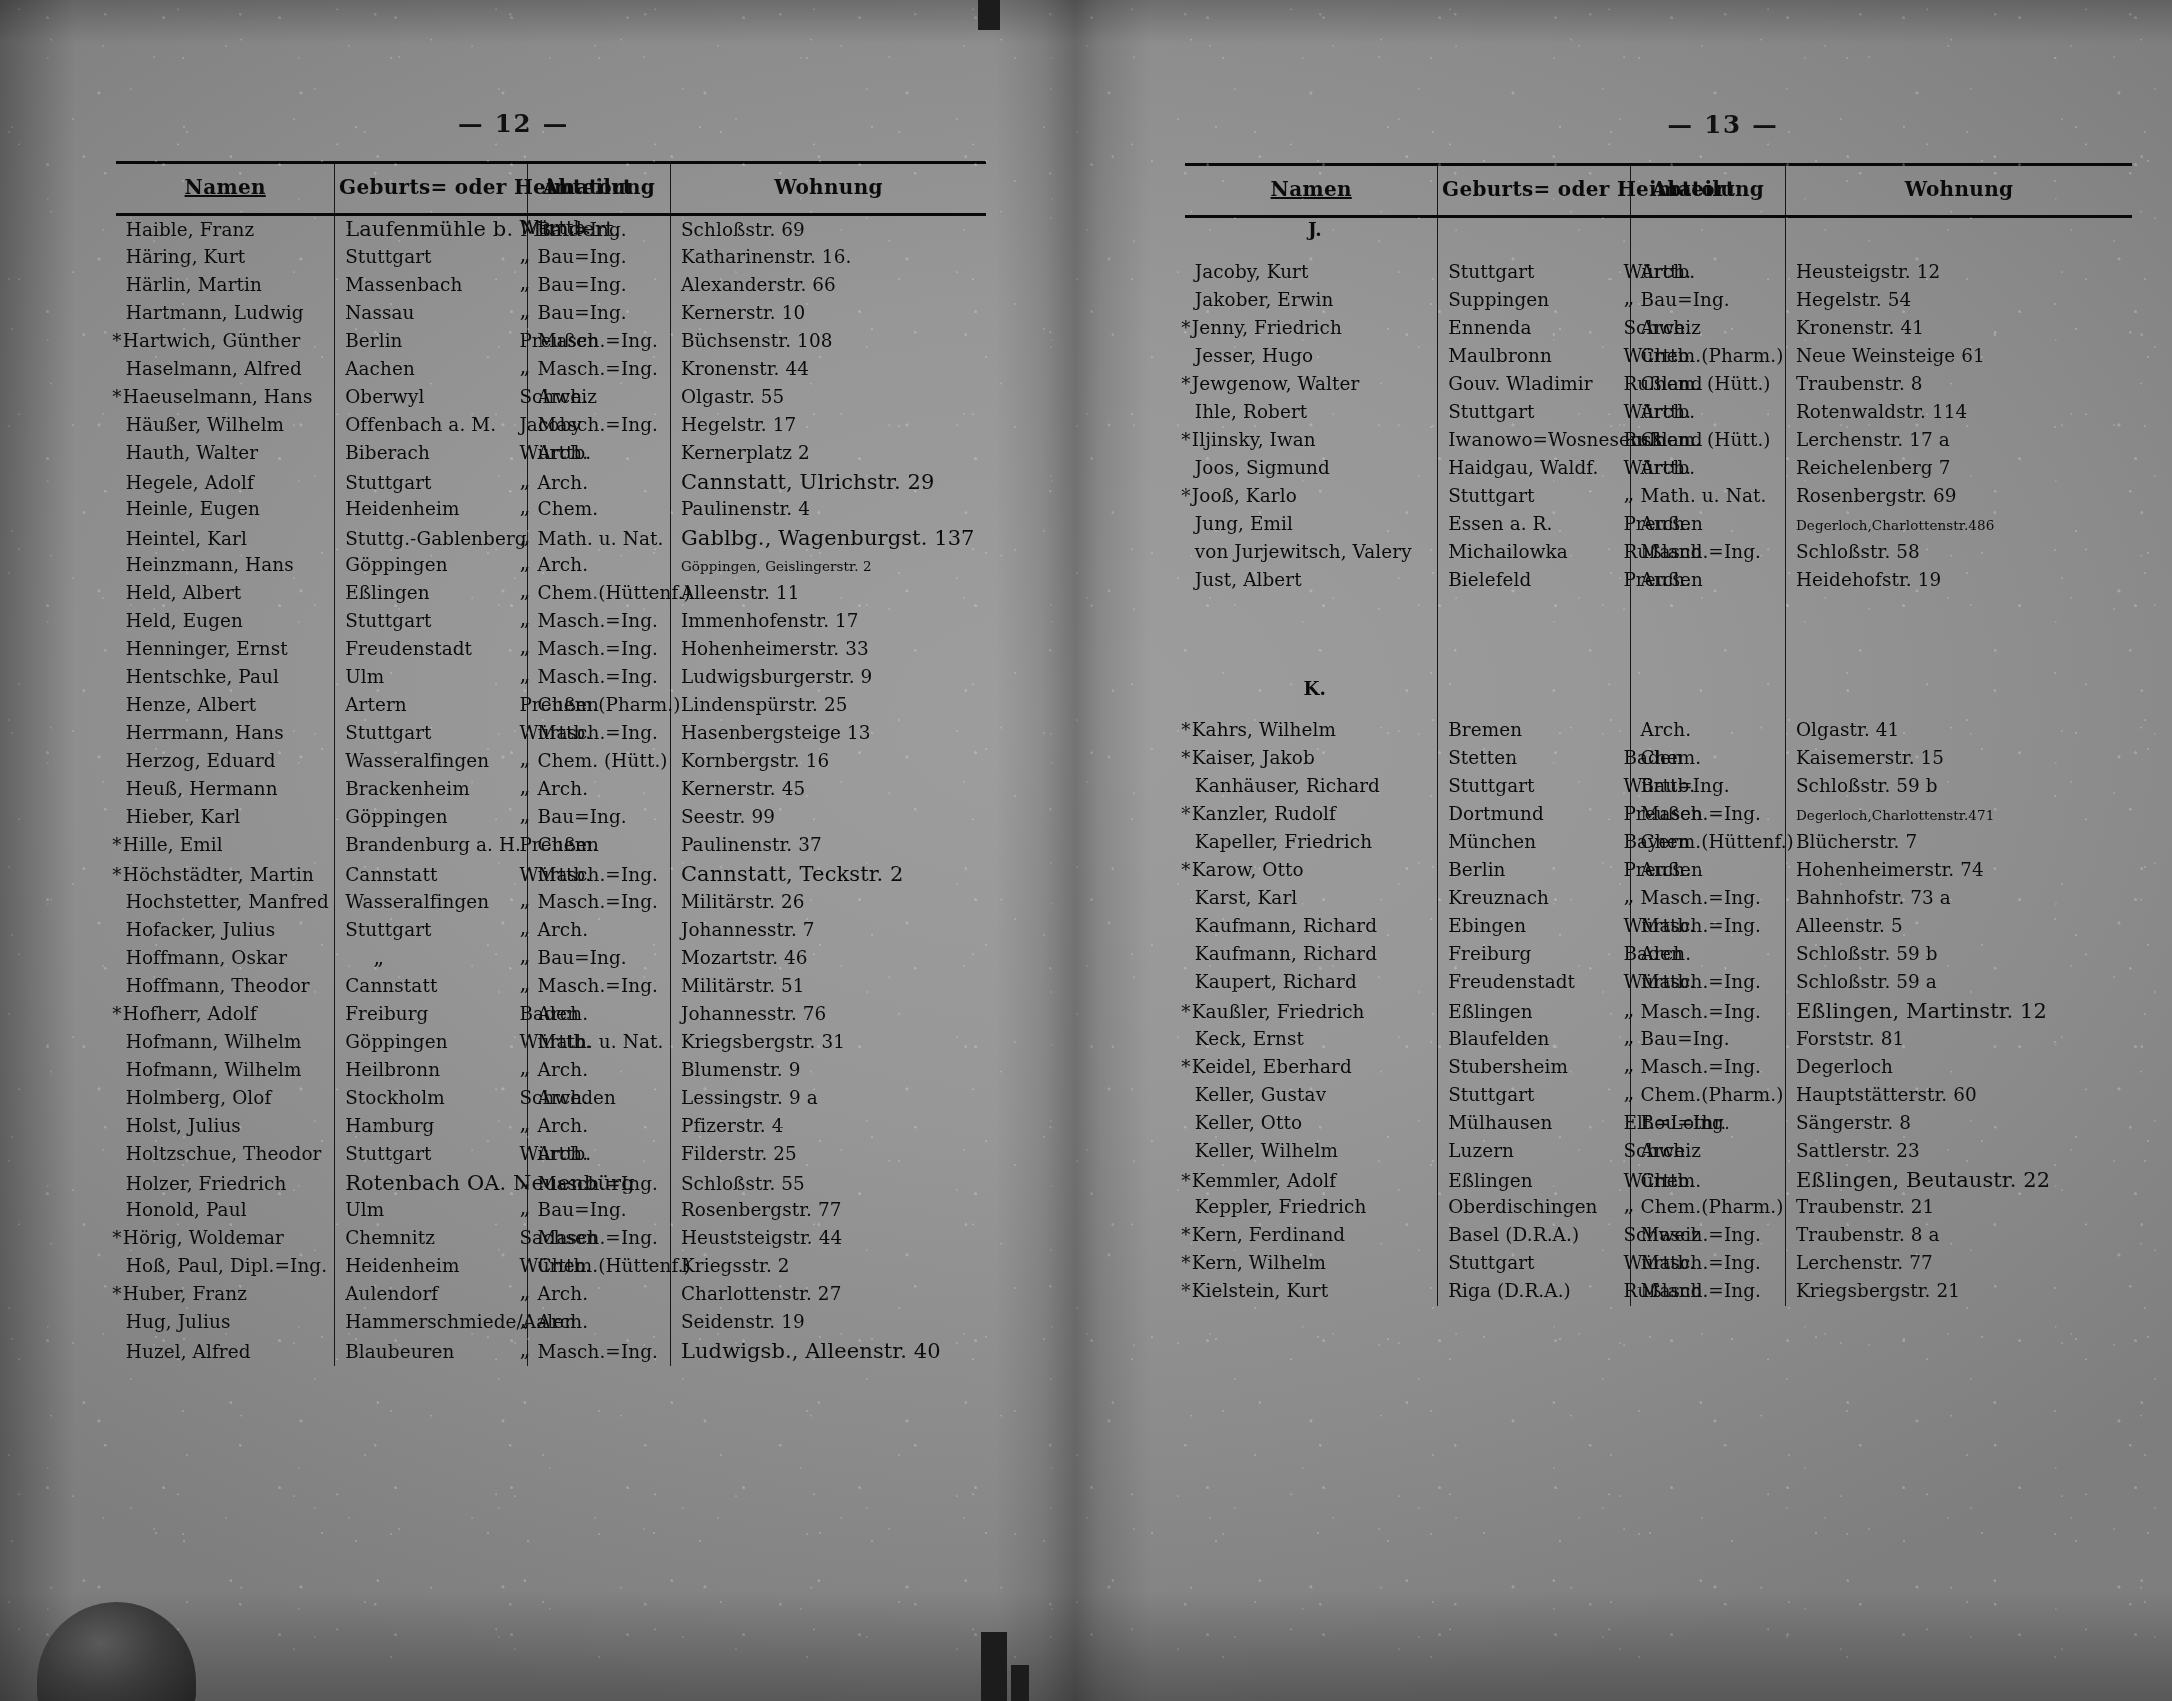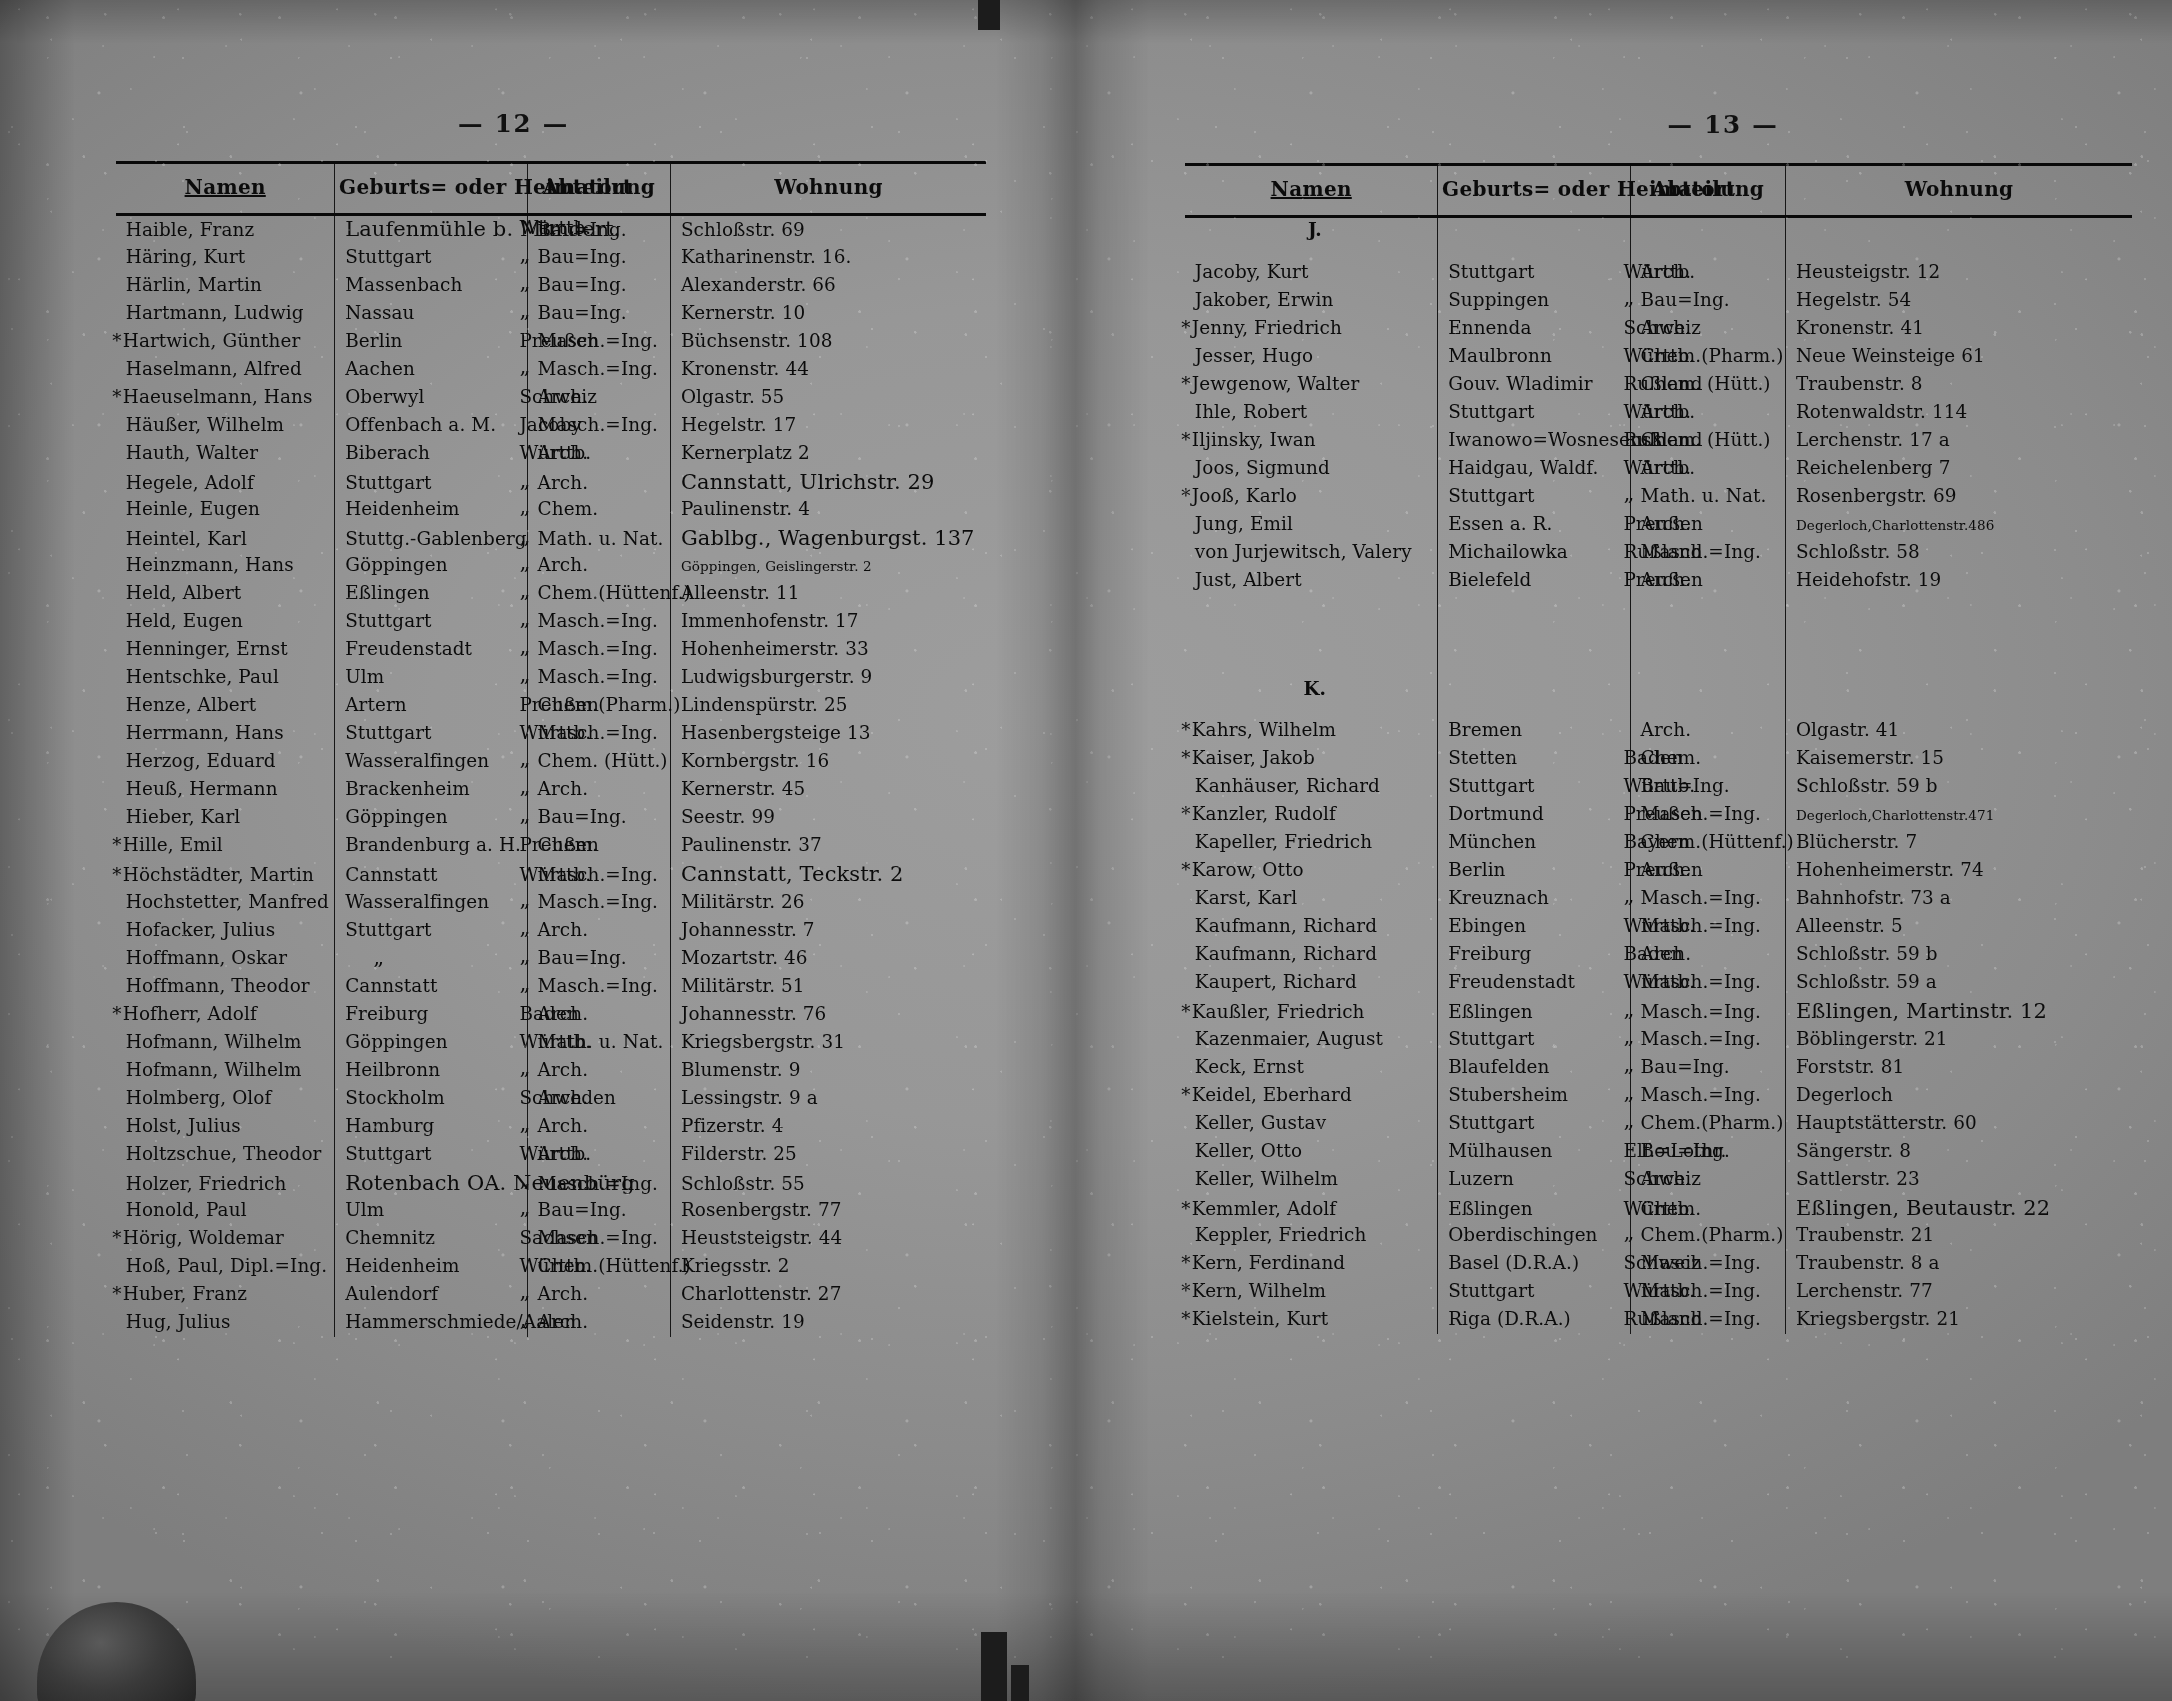--- a/index.html
+++ b/index.html
@@ -461,20 +461,26 @@
               <td class="birthcell" colspan="2"><span class="place">Aulendorf</span><span class="state ditto-state">„</span></td>
               <td><span class="">Arch.</span></td>
               <td><span class="">Charlottenstr. 27</span></td>
             </tr>
             <tr>
               <td><span class="name-inner"><span>Hug, Julius</span></span></td>
               <td class="birthcell" colspan="2"><span class="place">Hammerschmiede/Aalen</span><span class="state ditto-state">„</span></td>
               <td><span class="">Arch.</span></td>
               <td><span class="">Seidenstr. 19</span></td>
             </tr>
+            <tr>
+              <td><span class="name-inner"><span>Huzel, Alfred</span></span></td>
+              <td class="birthcell" colspan="2"><span class="place">Blaubeuren</span><span class="state ditto-state">„</span></td>
+              <td><span class="">Masch.=Ing.</span></td>
+              <td><span class="small">Ludwigsb., Alleenstr. 40</span></td>
+            </tr>
           </tbody>
       </table>
     </div>
 
     <div class="page page-right">
       <div class="folio">— 13 —</div>
 
       <table class="roster">
         <thead>
           <tr>
@@ -635,26 +641,20 @@
               <td><span class="">Masch.=Ing.</span></td>
               <td><span class="">Schloßstr. 59 a</span></td>
             </tr>
             <tr>
               <td><span class="name-inner"><span class="star">*</span><span>Kaußler, Friedrich</span></span></td>
               <td class="birthcell" colspan="2"><span class="place">Eßlingen</span><span class="state ditto-state">„</span></td>
               <td><span class="">Masch.=Ing.</span></td>
               <td><span class="small">Eßlingen, Martinstr. 12</span></td>
             </tr>
             <tr>
-              <td><span class="name-inner"><span>Kazenmaier, August</span></span></td>
-              <td class="birthcell" colspan="2"><span class="place">Stuttgart</span><span class="state ditto-state">„</span></td>
-              <td><span class="">Masch.=Ing.</span></td>
-              <td><span class="">Böblingerstr. 21</span></td>
-            </tr>
-            <tr>
               <td><span class="name-inner"><span>Keck, Ernst</span></span></td>
               <td class="birthcell" colspan="2"><span class="place">Blaufelden</span><span class="state ditto-state">„</span></td>
               <td><span class="">Bau=Ing.</span></td>
               <td><span class="">Forststr. 81</span></td>
             </tr>
             <tr>
               <td><span class="name-inner"><span class="star">*</span><span>Keidel, Eberhard</span></span></td>
               <td class="birthcell" colspan="2"><span class="place">Stubersheim</span><span class="state ditto-state">„</span></td>
               <td><span class="">Masch.=Ing.</span></td>
               <td><span class="">Degerloch</span></td>

